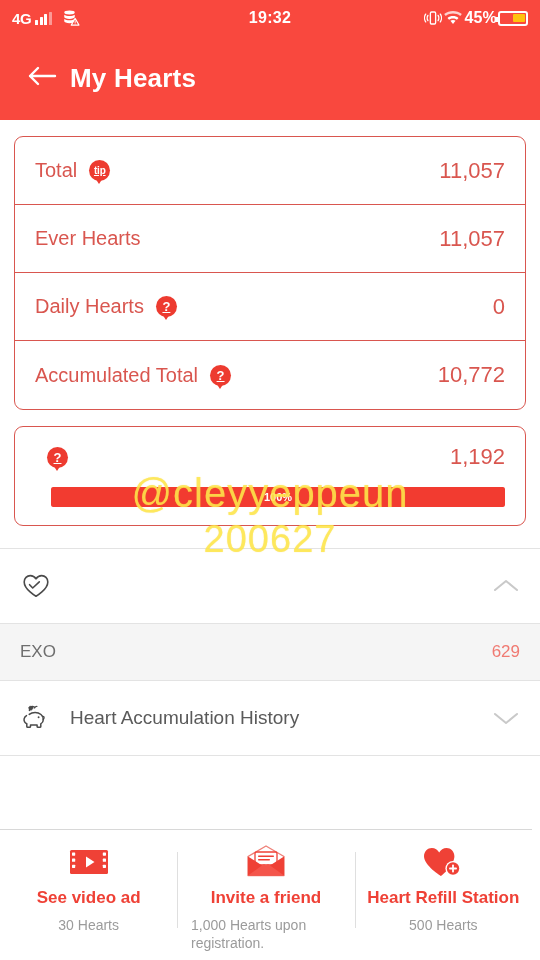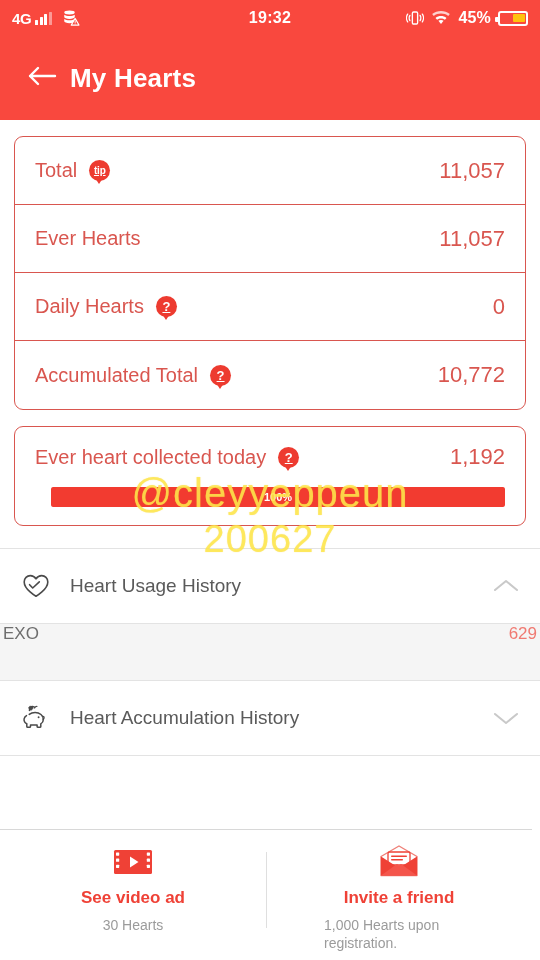--- a/index.html
+++ b/index.html
@@ -20,21 +20,21 @@
     height: 36px;
     background: #F9483E;
     display: flex;
     align-items: center;
     padding: 0 12px;
     box-sizing: border-box;
     color: #ffffff;
     position: relative;
   }
   .sb-left { display: flex; align-items: center; gap: 4px; }
-  .sb-right { display: flex; align-items: center; gap: 7px; margin-left: auto; }
+  .sb-right { display: flex; align-items: center; gap: 1px; margin-left: auto; }
   .sb-4g {
     font-size: 15px;
     font-weight: bold;
     letter-spacing: -0.3px;
     line-height: 1;
   }
   .bars { display: flex; align-items: flex-end; gap: 1.5px; height: 13px; }
   .bars i { display: block; width: 3px; background: #ffffff; border-radius: 0.5px; }
   .bars i:nth-child(1) { height: 5px; }
   .bars i:nth-child(2) { height: 8px; }
@@ -220,22 +220,22 @@
     margin-left: 18px;
   }
   .chev {
     margin-left: auto;
     width: 28px; height: 28px;
     display: flex; align-items: center; justify-content: center;
   }
   .sub-row {
     height: 58px;
     display: flex;
-    align-items: flex-start;
-    padding: 0 3px;
+    align-items: center;
+    padding: 0 20px;
     box-sizing: border-box;
     background: #F5F5F5;
     border-top: 1px solid #E3E3E3;
     border-bottom: 1px solid #E3E3E3;
   }
   .sub-name { font-size: 17px; color: #6E6E6E; }
   .sub-val { margin-left: auto; font-size: 17px; color: #F07A72; }
   .line { height: 1px; background: #E3E3E3; }
 
   
@@ -382,40 +382,38 @@
   <div class="row">
     <span class="row-label">Accumulated Total</span>
     <span class="badge qm">?</span>
     <span class="row-value">10,772</span>
   </div>
 
 </div>
 
 <div class="card second">
   <div class="prow">
-    <span class="row-label">Ever heart collected today</span>
     <span class="badge qm">?</span>
     <span class="row-value">1,192</span>
   </div>
   <div class="progress-wrap">
     <div class="progress-fill" style="width:100%"></div>
     <div class="progress-text">100%</div>
   </div>
 </div>
 
 <div class="hist-sep"></div>
 
 <div class="hist-head">
   <span class="hist-icon">
     <svg width="30" height="26" viewBox="0 0 30 26">
       <path d="M15 23.2S3.2 16.4 3.2 8.9C3.2 5.2 6 2.6 9.3 2.6c2.4 0 4.5 1.4 5.7 3.3 1.2-1.9 3.3-3.3 5.7-3.3 3.3 0 6.1 2.6 6.1 6.3 0 7.5-11.8 14.3-11.8 14.3z" fill="none" stroke="#4A4A4A" stroke-width="1.6" stroke-linejoin="round"></path>
       <path d="M8.6 11.7l3.1 3.3 6.6-6.2" fill="none" stroke="#4A4A4A" stroke-width="1.6" stroke-linecap="round" stroke-linejoin="round"></path>
     </svg>
   </span>
-  <span class="hist-title">Heart Usage History</span>
   <span class="chev">
     <svg width="26" height="16" viewBox="0 0 26 16">
       <path d="M2 12L13 3l11 9" fill="none" stroke="#C9C9C9" stroke-width="2" stroke-linecap="round" stroke-linejoin="round"></path>
     </svg>
   </span>
 </div>
 
 <div class="sub-row">
   <span class="sub-name">EXO</span>
   <span class="sub-val">629</span>
@@ -477,14 +475,29 @@
           <rect x="14" y="15" width="12" height="1.5" rx="0.7"></rect>
         </g>
         <path d="M4 12.5v19h36v-19L22 24z" fill="#EF4136"></path>
         <path d="M4 31.5l16-11.5 2 1.4 2-1.4 16 11.5z" fill="#F4554B"></path>
       </svg>
     </span>
     <span class="act-label">Invite a friend</span>
     <span class="act-sub">1,000 Hearts upon registration.</span>
   </div>
 
+  <div class="action">
+    <span class="act-icon">
+      <svg width="44" height="36" viewBox="0 0 44 36">
+        <path d="M20 32S3 21.5 3 12.2C3 7.4 6.7 4 10.8 4c3.2 0 6 2 7.4 4.6C19.6 6 22.4 4 25.6 4 29.7 4 33.4 7.4 33.4 12.2 33.4 21.5 20 32 20 32z" fill="#EF4136"></path>
+        <circle cx="32" cy="24.5" r="7.6" fill="#ffffff"></circle>
+        <circle cx="32" cy="24.5" r="6.2" fill="#EF4136"></circle>
+        <g fill="#ffffff">
+          <rect x="31.1" y="20.6" width="1.8" height="7.8" rx="0.7"></rect>
+          <rect x="28.1" y="23.6" width="7.8" height="1.8" rx="0.7"></rect>
+        </g>
+      </svg>
+    </span>
+    <span class="act-label">Heart Refill Station</span>
+    <span class="act-sub">500 Hearts</span>
+  </div>
 
 </div>
 
 </body></html>

